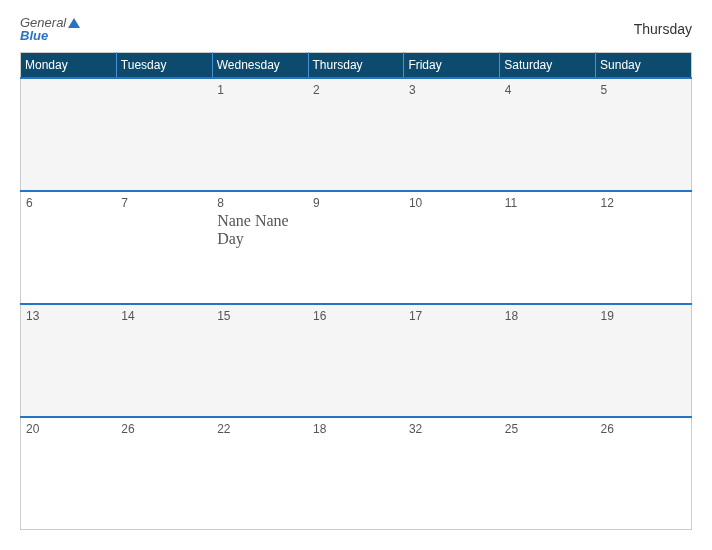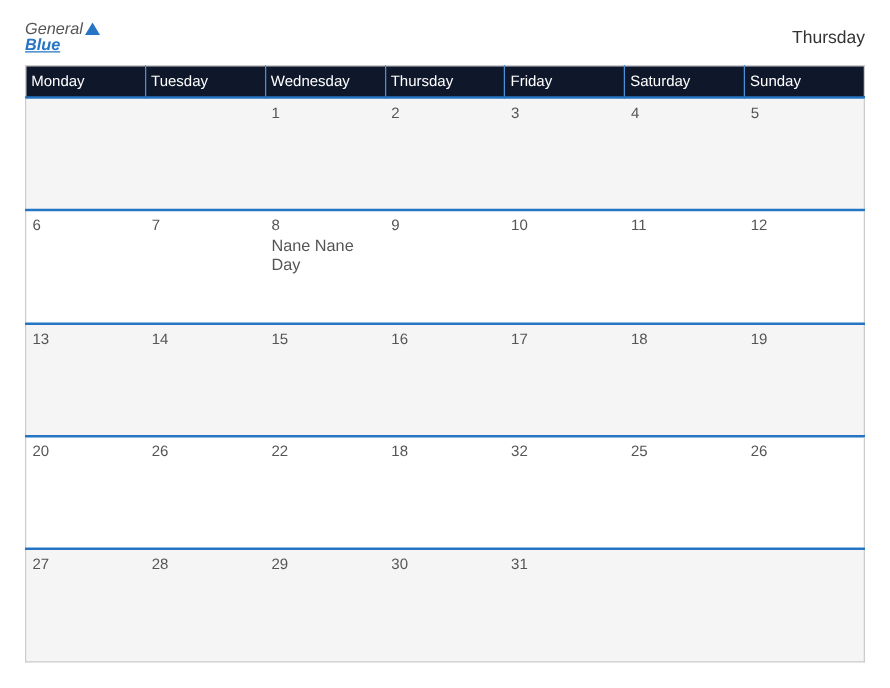--- a/index.html
+++ b/index.html
@@ -32,21 +32,20 @@
     .logo-general {
       font-size: 13px;
       color: #555;
       font-style: italic;
     }
     .logo-blue {
       font-size: 13px;
       color: #2575c4;
       font-style: italic;
       font-weight: bold;
-      text-decoration: underline;
     }
     .logo-triangle {
       display: inline-block;
       width: 0;
       height: 0;
       border-left: 6px solid transparent;
       border-right: 6px solid transparent;
       border-bottom: 10px solid #2575c4;
       margin-left: 2px;
       vertical-align: middle;
@@ -70,21 +69,21 @@
     }
     
     .calendar {
       border: 1px solid #ccc;
       border-collapse: collapse;
       width: 100%;
       flex: 1;
       table-layout: fixed;
     }
     .calendar thead tr {
-      background: #0f172a;
+      background: #0c4a6e;
     }
     .calendar thead th {
       color: #fff;
       font-size: 12px;
       font-weight: normal;
       padding: 5px 4px;
       text-align: left;
       border-right: 1px solid #4a90d9;
     }
     .calendar thead th:last-child {
@@ -107,24 +106,25 @@
     }
     .calendar tbody tr:nth-child(even) td {
       background: #fff;
     }
     .day-num {
       font-size: 12px;
       color: #555;
       display: block;
     }
     .holiday {
-      font-size: 13px;
+      font-size: 16px;
       color: #555;
       display: block;
       margin-top: 2px;
+      font-family: Liberation Serif, serif;
     }
   </style>
 </head>
 <body>
 
 <div class="page">
 
   <div class="header">
     <div class="logo">
       <div class="logo-top-row">
@@ -231,34 +231,15 @@
           <td>
             <span class="day-num">32</span>
           </td>
           <td>
             <span class="day-num">25</span>
           </td>
           <td>
             <span class="day-num">26</span>
           </td>
         </tr>
-        <tr>
-          <td>
-            <span class="day-num">27</span>
-          </td>
-          <td>
-            <span class="day-num">28</span>
-          </td>
-          <td>
-            <span class="day-num">29</span>
-          </td>
-          <td>
-            <span class="day-num">30</span>
-          </td>
-          <td>
-            <span class="day-num">31</span>
-          </td>
-          <td></td>
-          <td></td>
-        </tr>
       </tbody>
   </table>
 </div>
 
 </body></html>

